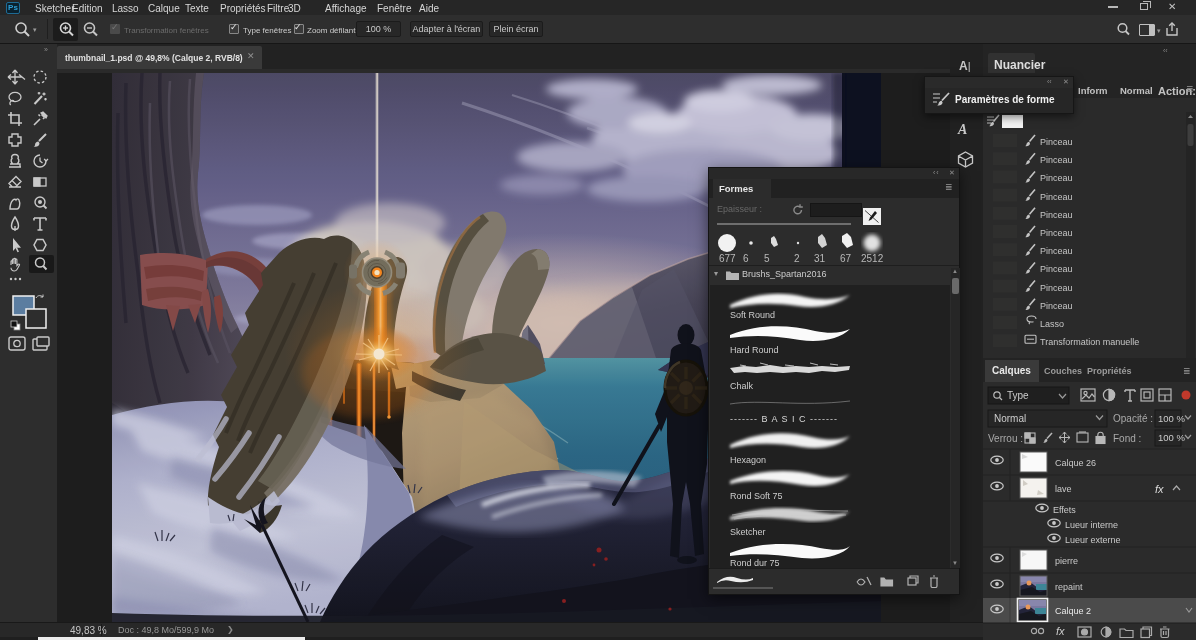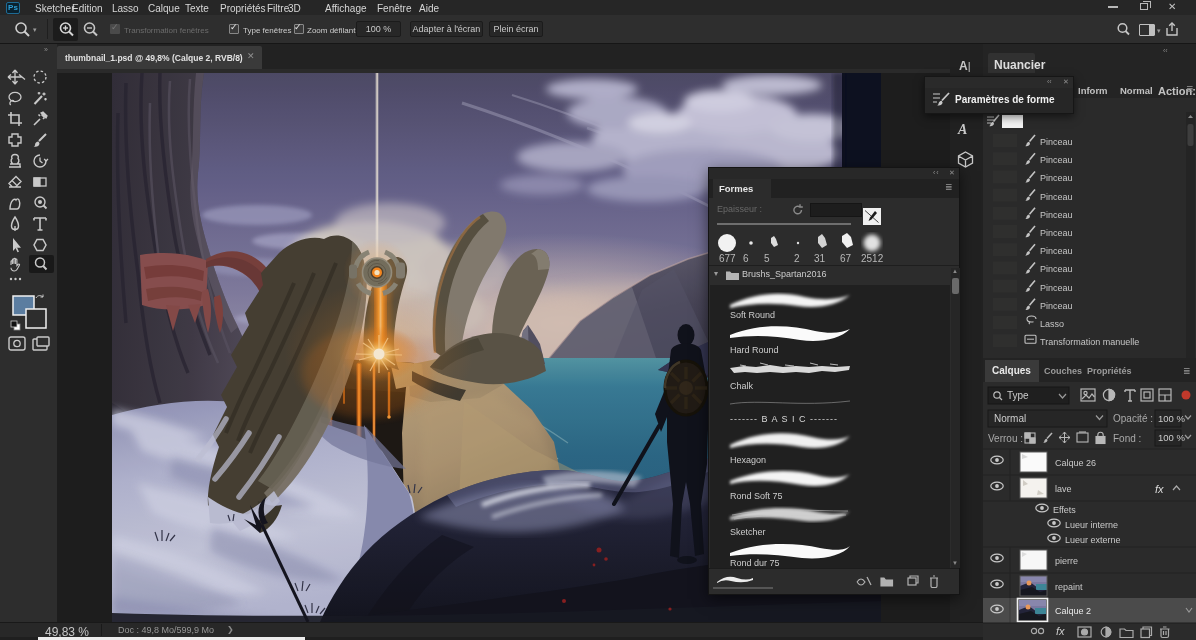--- a/index.html
+++ b/index.html
@@ -549,21 +549,21 @@
   <circle cx="494" cy="486" r="1.8"></circle>
   <circle cx="482" cy="492" r="1.4"></circle>
   <circle cx="452" cy="528" r="2"></circle>
   <circle cx="558" cy="536" r="1.6"></circle>
 </g>
 <rect width="769" height="549" fill="#181525" opacity="0.05"></rect>
 </svg>
 </div>
 
 <div class="abs" style="left:0;top:622px;width:983px;height:15px;background:#282828;border-top:1px solid #191919"></div>
-<div class="abs" style="left:45px;top:625px;font-size:12px;color:#c6c6c6">49,83 %</div>
+<div class="abs" style="left:70px;top:625px;font-size:10px;color:#c6c6c6">49,83 %</div>
 <div class="abs" style="left:101px;top:624px;width:1px;height:12px;background:#1a1a1a"></div>
 <div class="abs" style="left:118px;top:625px;font-size:9px;color:#979797">Doc : 49,8 Mo/599,9 Mo</div>
 <div class="abs" style="left:227px;top:625px;font-size:8px;color:#8a8a8a">❯</div>
 <div class="abs" style="left:0;top:637px;width:1196px;height:3px;background:#1f1f1f"></div>
 <div class="abs" style="left:38px;top:637px;width:267px;height:3px;background:#ededed"></div>
 
 <div class="abs" style="left:950px;top:44px;width:33px;height:578px;background:#212121"></div>
 <div class="abs" style="left:983px;top:44px;width:213px;height:596px;background:#242424"></div>
 <div class="abs" id="dock" style="left:950px;top:44px;width:246px;height:596px;font-size:10px">
 

